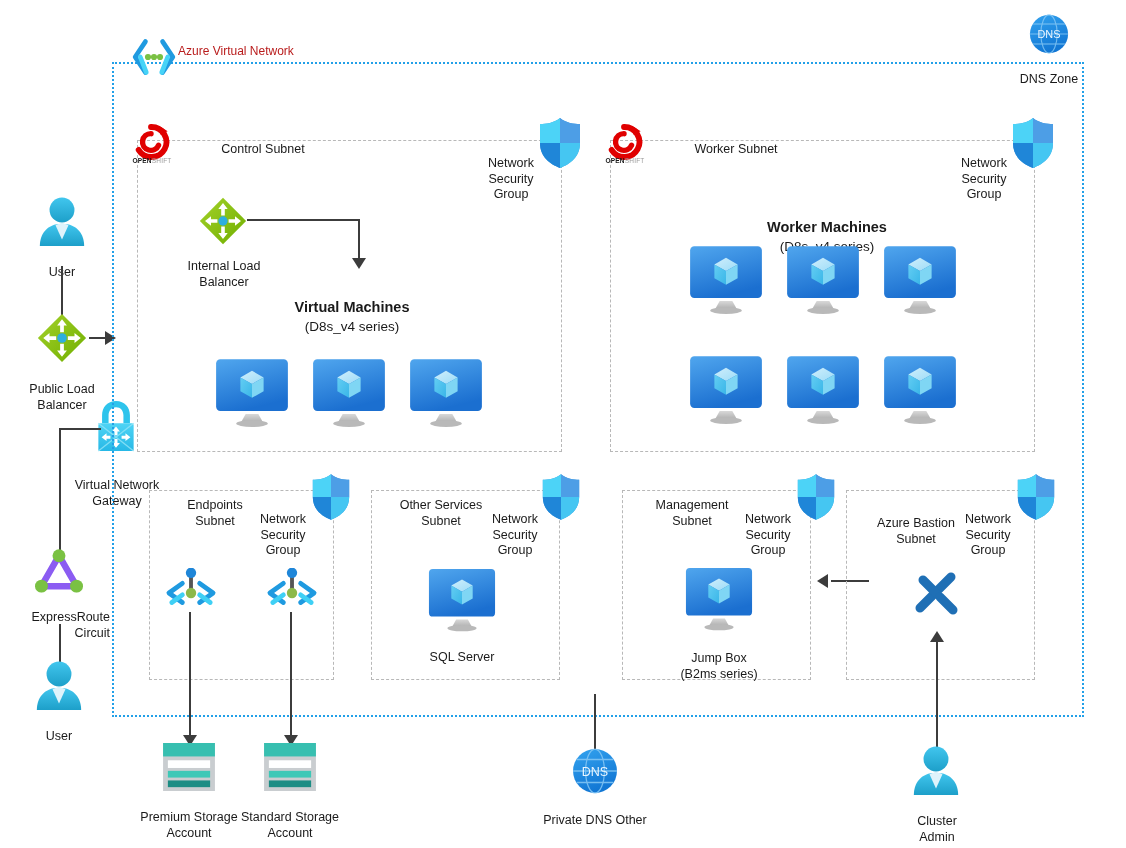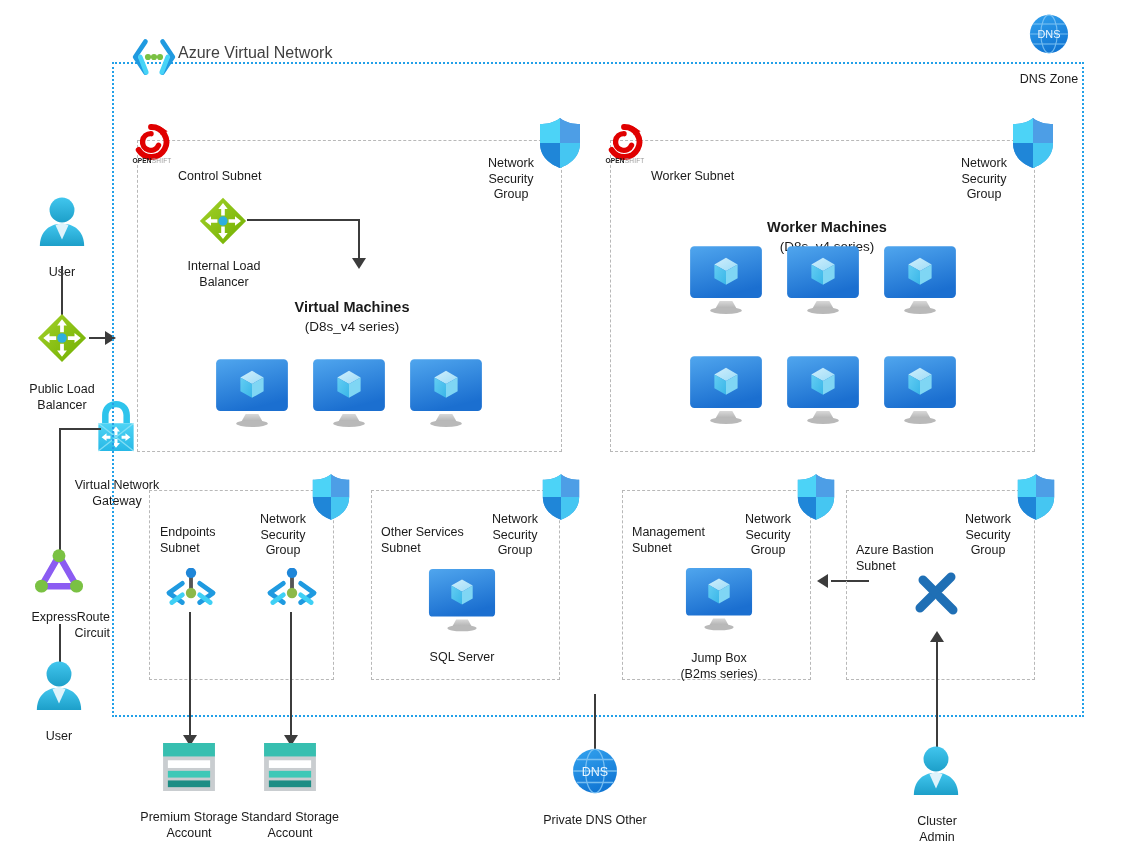--- a/index.html
+++ b/index.html
@@ -14,27 +14,27 @@
     color:#1a1a1a;white-space:pre-line;margin-top:17px;
   }
   .hdr-bold{font-weight:bold;font-size:14.5px;}
   .sub-title{font-size:13.5px;}
 
   
   #vnet-box{
     left:112px;top:62px;width:972px;height:655px;
     border:2px dotted #22a0e8;box-sizing:border-box;
   }
-  #vnet-title{left:178px;top:44px;font-size:16px;color:#404040;text-align:center;}
+  #vnet-title{left:178px;top:44px;font-size:12px;color:#b91c1c;text-align:center;}
 
   
   .subnet{
     position:absolute;border:1px dashed #b8b8b8;box-sizing:border-box;background:transparent;
   }
-  .subnet-name{position:absolute;font-size:12.5px;line-height:15.5px;color:#1a1a1a;white-space:pre-line;text-align:left;margin-top:27px;}
+  .subnet-name{position:absolute;font-size:12.5px;line-height:15.5px;color:#1a1a1a;white-space:pre-line;text-align:center;}
 
   
   .line{position:absolute;background:#3c3c3c;}
   .vline{width:2px;}
   .hline{height:2px;}
   .arrow-down{
     position:absolute;width:0;height:0;
     border-left:7px solid transparent;border-right:7px solid transparent;
     border-top:11px solid #3c3c3c;
   }

